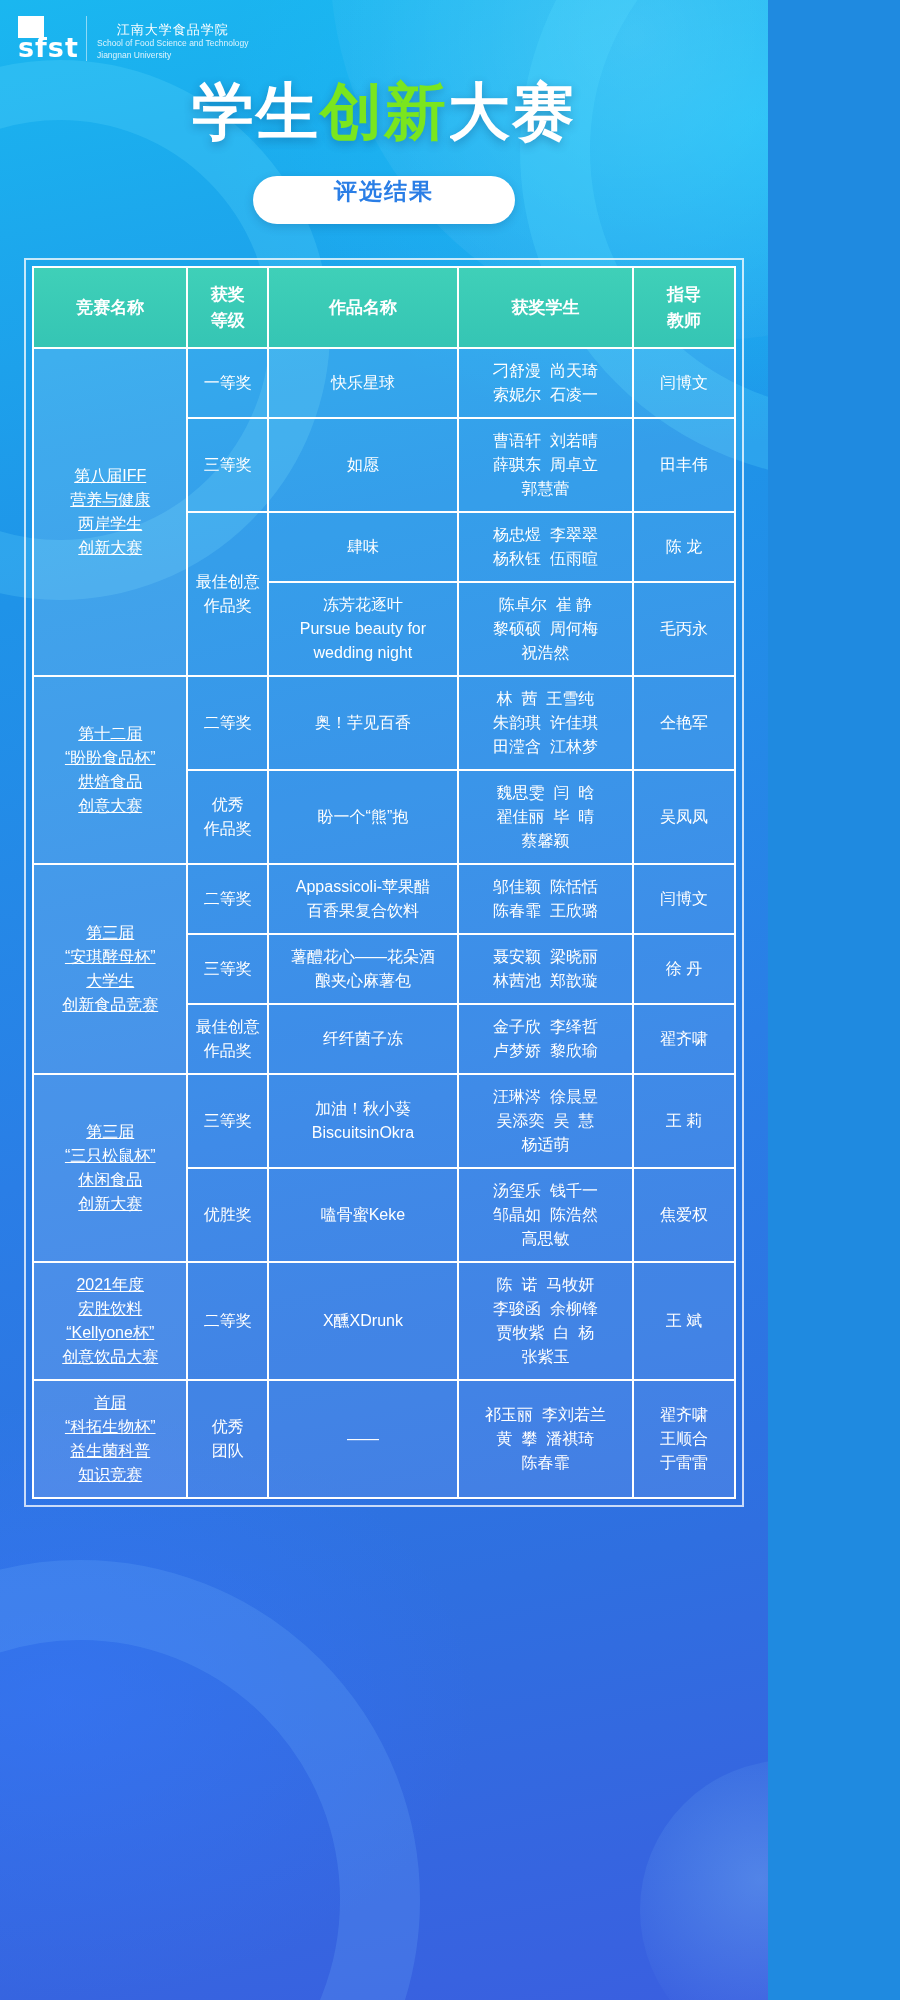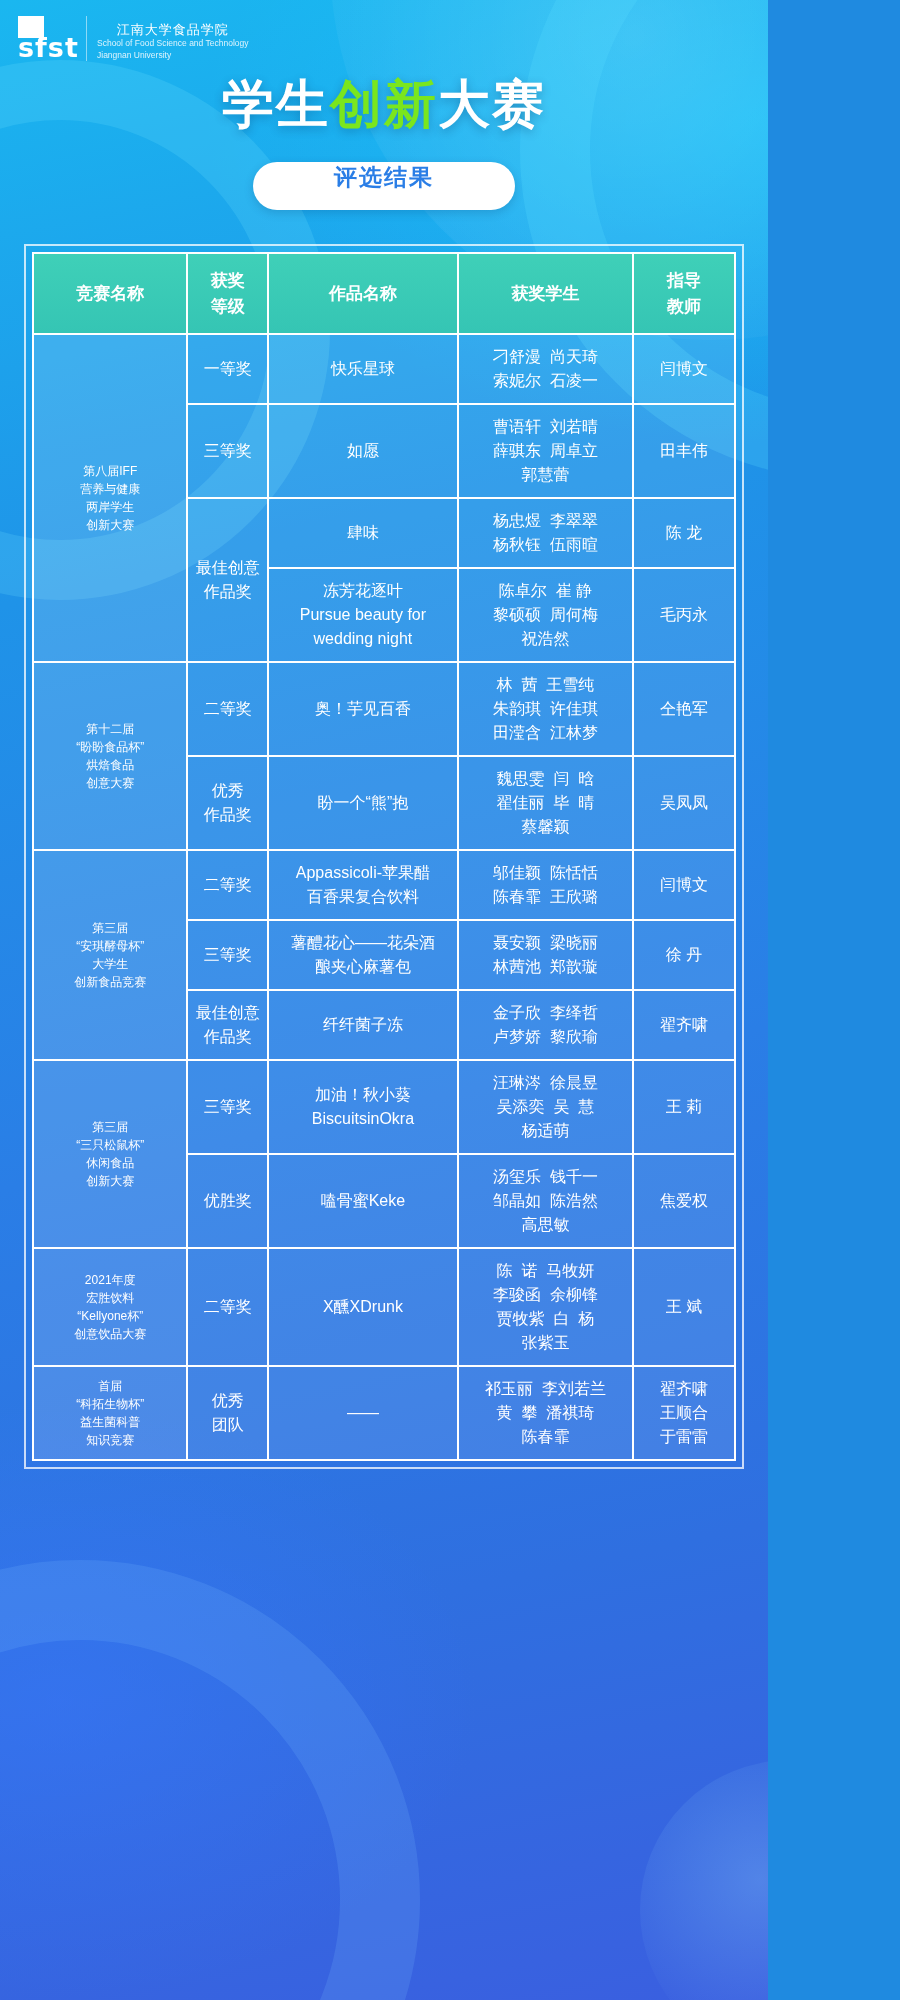--- a/index.html
+++ b/index.html
@@ -37,21 +37,21 @@
   .logo-text{padding-top:6px;border-left:1px solid rgba(255,255,255,0.5);padding-left:10px;}
   .logo-cn{color:#fff;font-size:13px;letter-spacing:1px;line-height:1.25;text-align:center;}
   .logo-en{color:#ffffff;opacity:.85;font-size:8.5px;line-height:1.35;}
 
   .title-wrap{padding-top:62px;text-align:center;position:relative;}
   .title-1{
     color:#ffffff;font-size:33px;font-weight:bold;letter-spacing:1px;
     text-shadow:0 2px 6px rgba(0,40,90,0.28);
   }
   .title-2{
-    margin-top:8px;font-size:52px;font-weight:bold;letter-spacing:2px;
+    margin-top:8px;font-size:62px;font-weight:bold;letter-spacing:2px;
     text-shadow:0 3px 10px rgba(0,40,90,0.30);
   }
   .title-2 .w{color:#ffffff;}
   .title-2 .g{color:#7ae61e;}
   .pill{
     margin:22px auto 12px;width:262px;height:48px;background:#ffffff;border-radius:26px;
     display:flex;align-items:flex-start;justify-content:center;
     box-shadow:0 3px 10px rgba(0,40,90,0.18);
   }
   .pill span{color:#2a7ee6;font-size:23px;font-weight:bold;letter-spacing:2px;}
@@ -74,21 +74,21 @@
     vertical-align:middle;
     font-size:16px;
     line-height:1.5;
     padding:10px 4px;
   }
   thead th{
     background:linear-gradient(180deg,#3fd0b8,#35c5b4);
     font-size:17px;font-weight:bold;padding:14px 4px;
   }
   tbody td{background:rgba(255,255,255,0.10);}
-  td.grp{background:rgba(255,255,255,0.15);font-size:12px;}
+  td.grp{background:rgba(255,255,255,0.15);font-size:16px;text-decoration:underline;}
   .cell-lines span{display:block;white-space:nowrap;}
   .names{display:inline-block;text-align:center;}
   .names span{display:block;white-space:pre;}
 </style>
 </head>
 <body>
 
 <div class="page">
   <div class="swoosh s1"></div>
   <div class="swoosh s2"></div>

